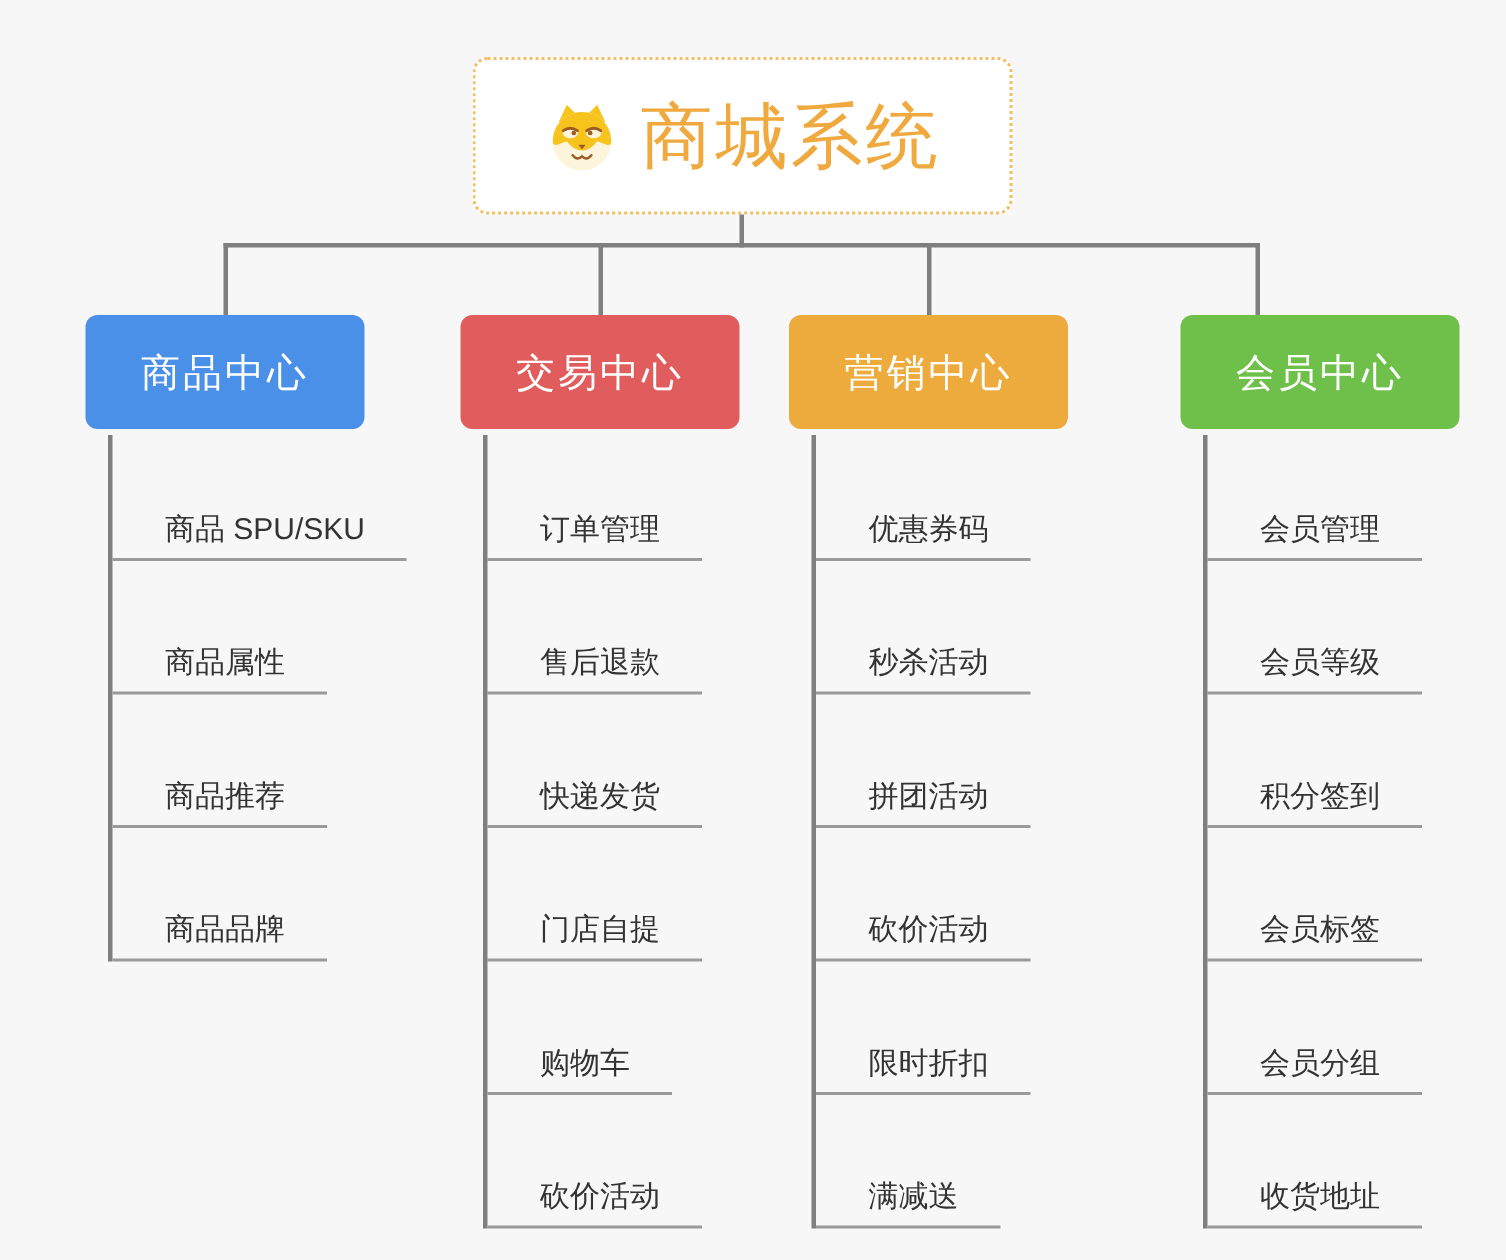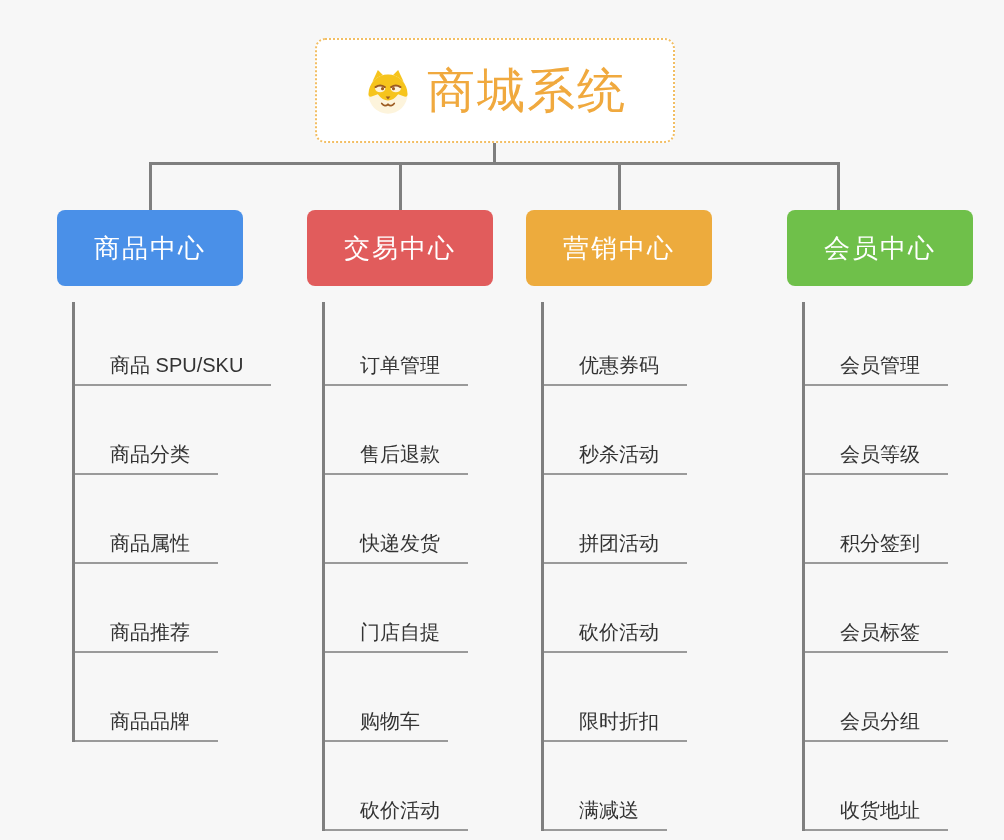--- a/index.html
+++ b/index.html
@@ -45,21 +45,21 @@
     width:186px;height:76px;
     border-radius:8px;
     display:flex;align-items:center;justify-content:center;
     color:#ffffff;
     font-size:26px;
     letter-spacing:2px;
     box-sizing:border-box;
   }
   .leaf-list{
     list-style:none;
-    margin:16px 0 0 15px;
+    margin:4px 0 0 15px;
     padding:50px 0 0 0;
     border-left:3px solid #7f7f7f;
   }
   .leaf-item{
     display:block;
     width:max-content;
     margin:55px 0 0 0;
     padding:0 28px 6px 35px;
     border-bottom:2px solid #9a9a9a;
     font-size:20px;
@@ -98,21 +98,20 @@
   <div class="line h-rail"></div>
   <div class="line drop drop-0"></div>
   <div class="line drop drop-1"></div>
   <div class="line drop drop-2"></div>
   <div class="line drop drop-3"></div>
 
   <div class="branch branch-0">
     <div class="branch-node" style="background: rgb(74, 144, 232);">商品中心</div>
     <ul class="leaf-list">
       <li class="leaf-item">商品 SPU/SKU</li>
-      <li class="leaf-item">商品分类</li>
       <li class="leaf-item">商品属性</li>
       <li class="leaf-item">商品推荐</li>
       <li class="leaf-item">商品品牌</li>
     </ul>
   </div>
 
   <div class="branch branch-1">
     <div class="branch-node" style="background: rgb(225, 92, 92);">交易中心</div>
     <ul class="leaf-list">
       <li class="leaf-item">订单管理</li>

